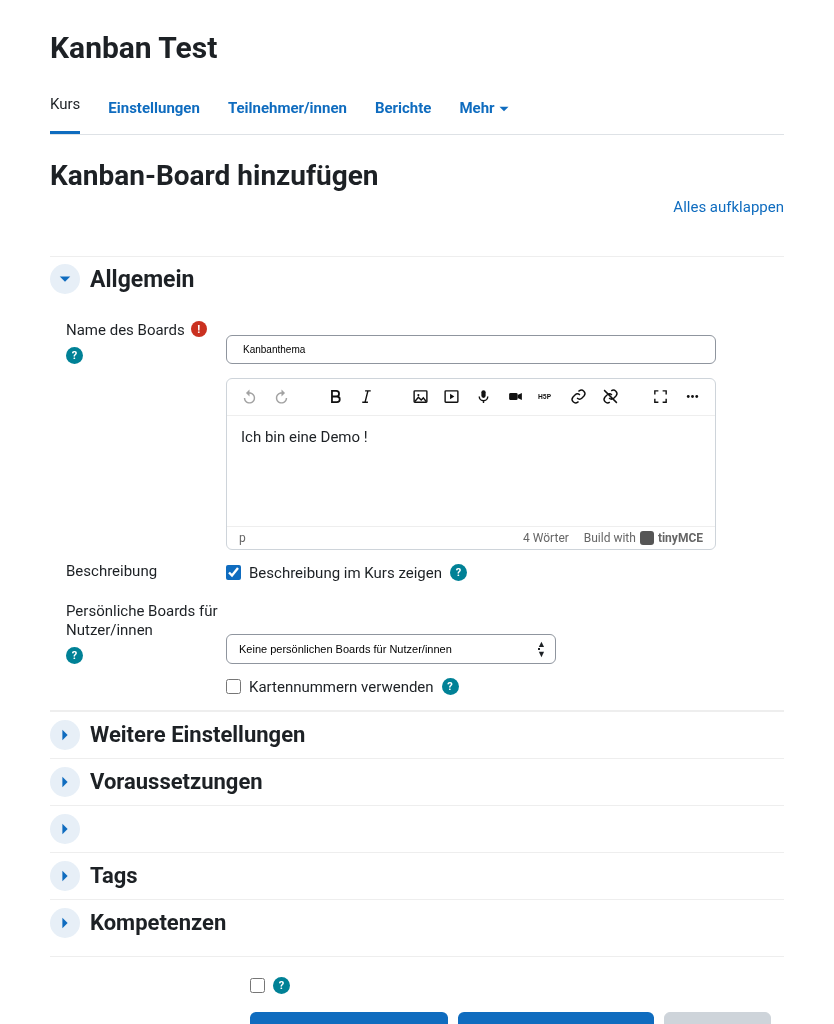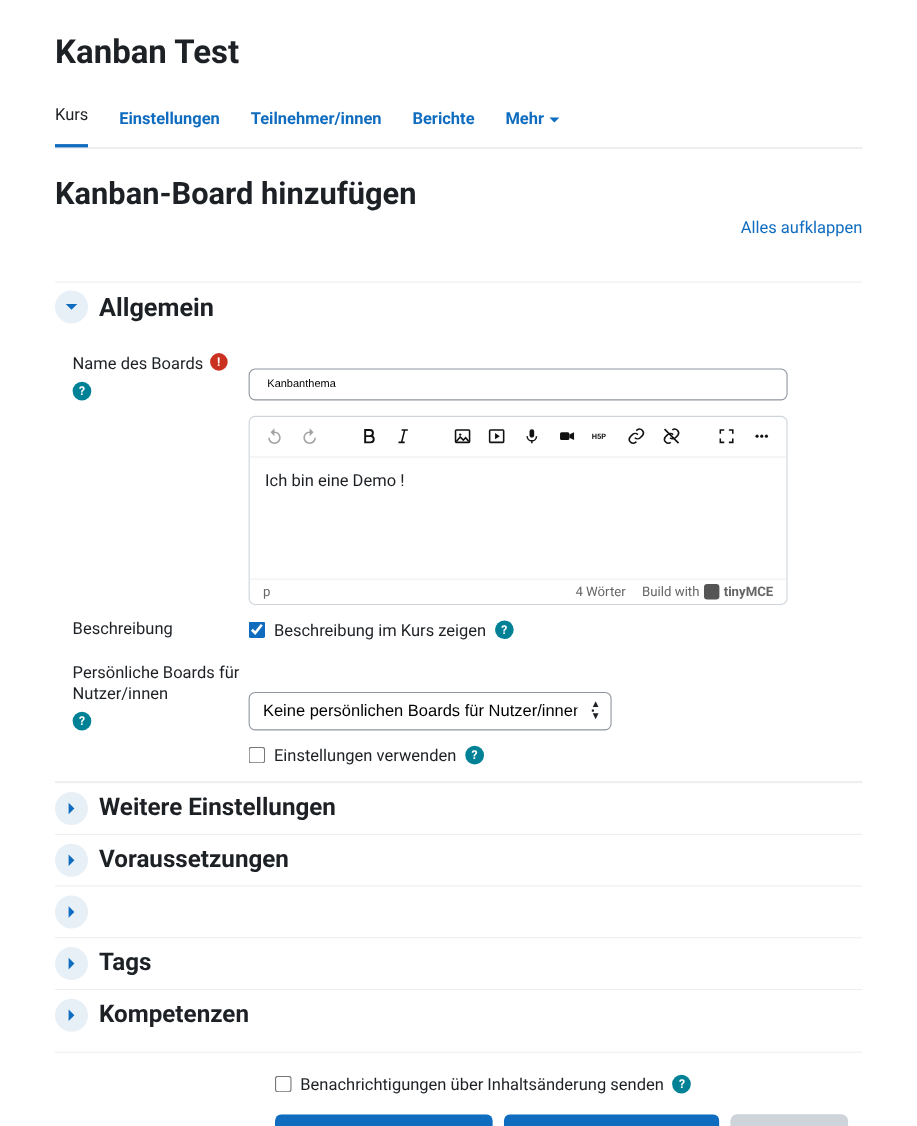--- a/index.html
+++ b/index.html
@@ -153,21 +153,21 @@
   .cb-row input[type=checkbox]{ width:15px; height:15px; accent-color: #0f6cbf; }
   
   .select-wrap {
     position: relative;
     display: inline-block;
     width: 330px;
   }
   select.select-input {
     width: 100%;
     padding: 8px 30px 8px 12px;
-    font-size: 15px;
+    font-size: 11px;
     border: 1px solid #8f959e;
     border-radius: 6px;
     background: #fff;
     appearance: none;
   }
   .select-wrap::after{
     content:"";
     position:absolute; right:12px; top:50%; transform:translateY(-50%);
     width:10px; height:14px;
     background:
@@ -362,21 +362,21 @@
         <div class="select-arrows">▲<br>▼</div>
       </div>
     </div>
   </div>
 
   <div class="form-row">
     <div class="form-label-col"></div>
     <div class="form-field-col">
       <div class="cb-row" style="margin-top:0">
         <input type="checkbox" style="">
-        <span>Einstellungen verwenden</span>
+        <span>Kartennummern verwenden</span>
         <span class="badge-help">?</span>
       </div>
     </div>
   </div>
 </div>
 
 <hr class="div">
 
 <div class="collapsed-section">
   <div class="section-toggle">
@@ -415,21 +415,20 @@
         <path fill="#0f6cbf" d="M5 2l6 6-6 6z"></path>
       </svg>
   </div>
   <div class="section-title">Kompetenzen</div>
 </div>
 <hr class="div">
 
 <div class="mod-bottom">
   <div class="cb-row" style="margin-left:200px">
     <input type="checkbox" style="">
-    <span>Benachrichtigungen über Inhaltsänderung senden</span>
     <span class="badge-help">?</span>
   </div>
   <div class="action-row">
     <button class="btn btn-primary">Speichern und zum Kurs</button>
     <button class="btn btn-primary">Speichern und anzeigen</button>
     <button class="btn btn-secondary">Abbrechen</button>
   </div>
 
 </div>
 

